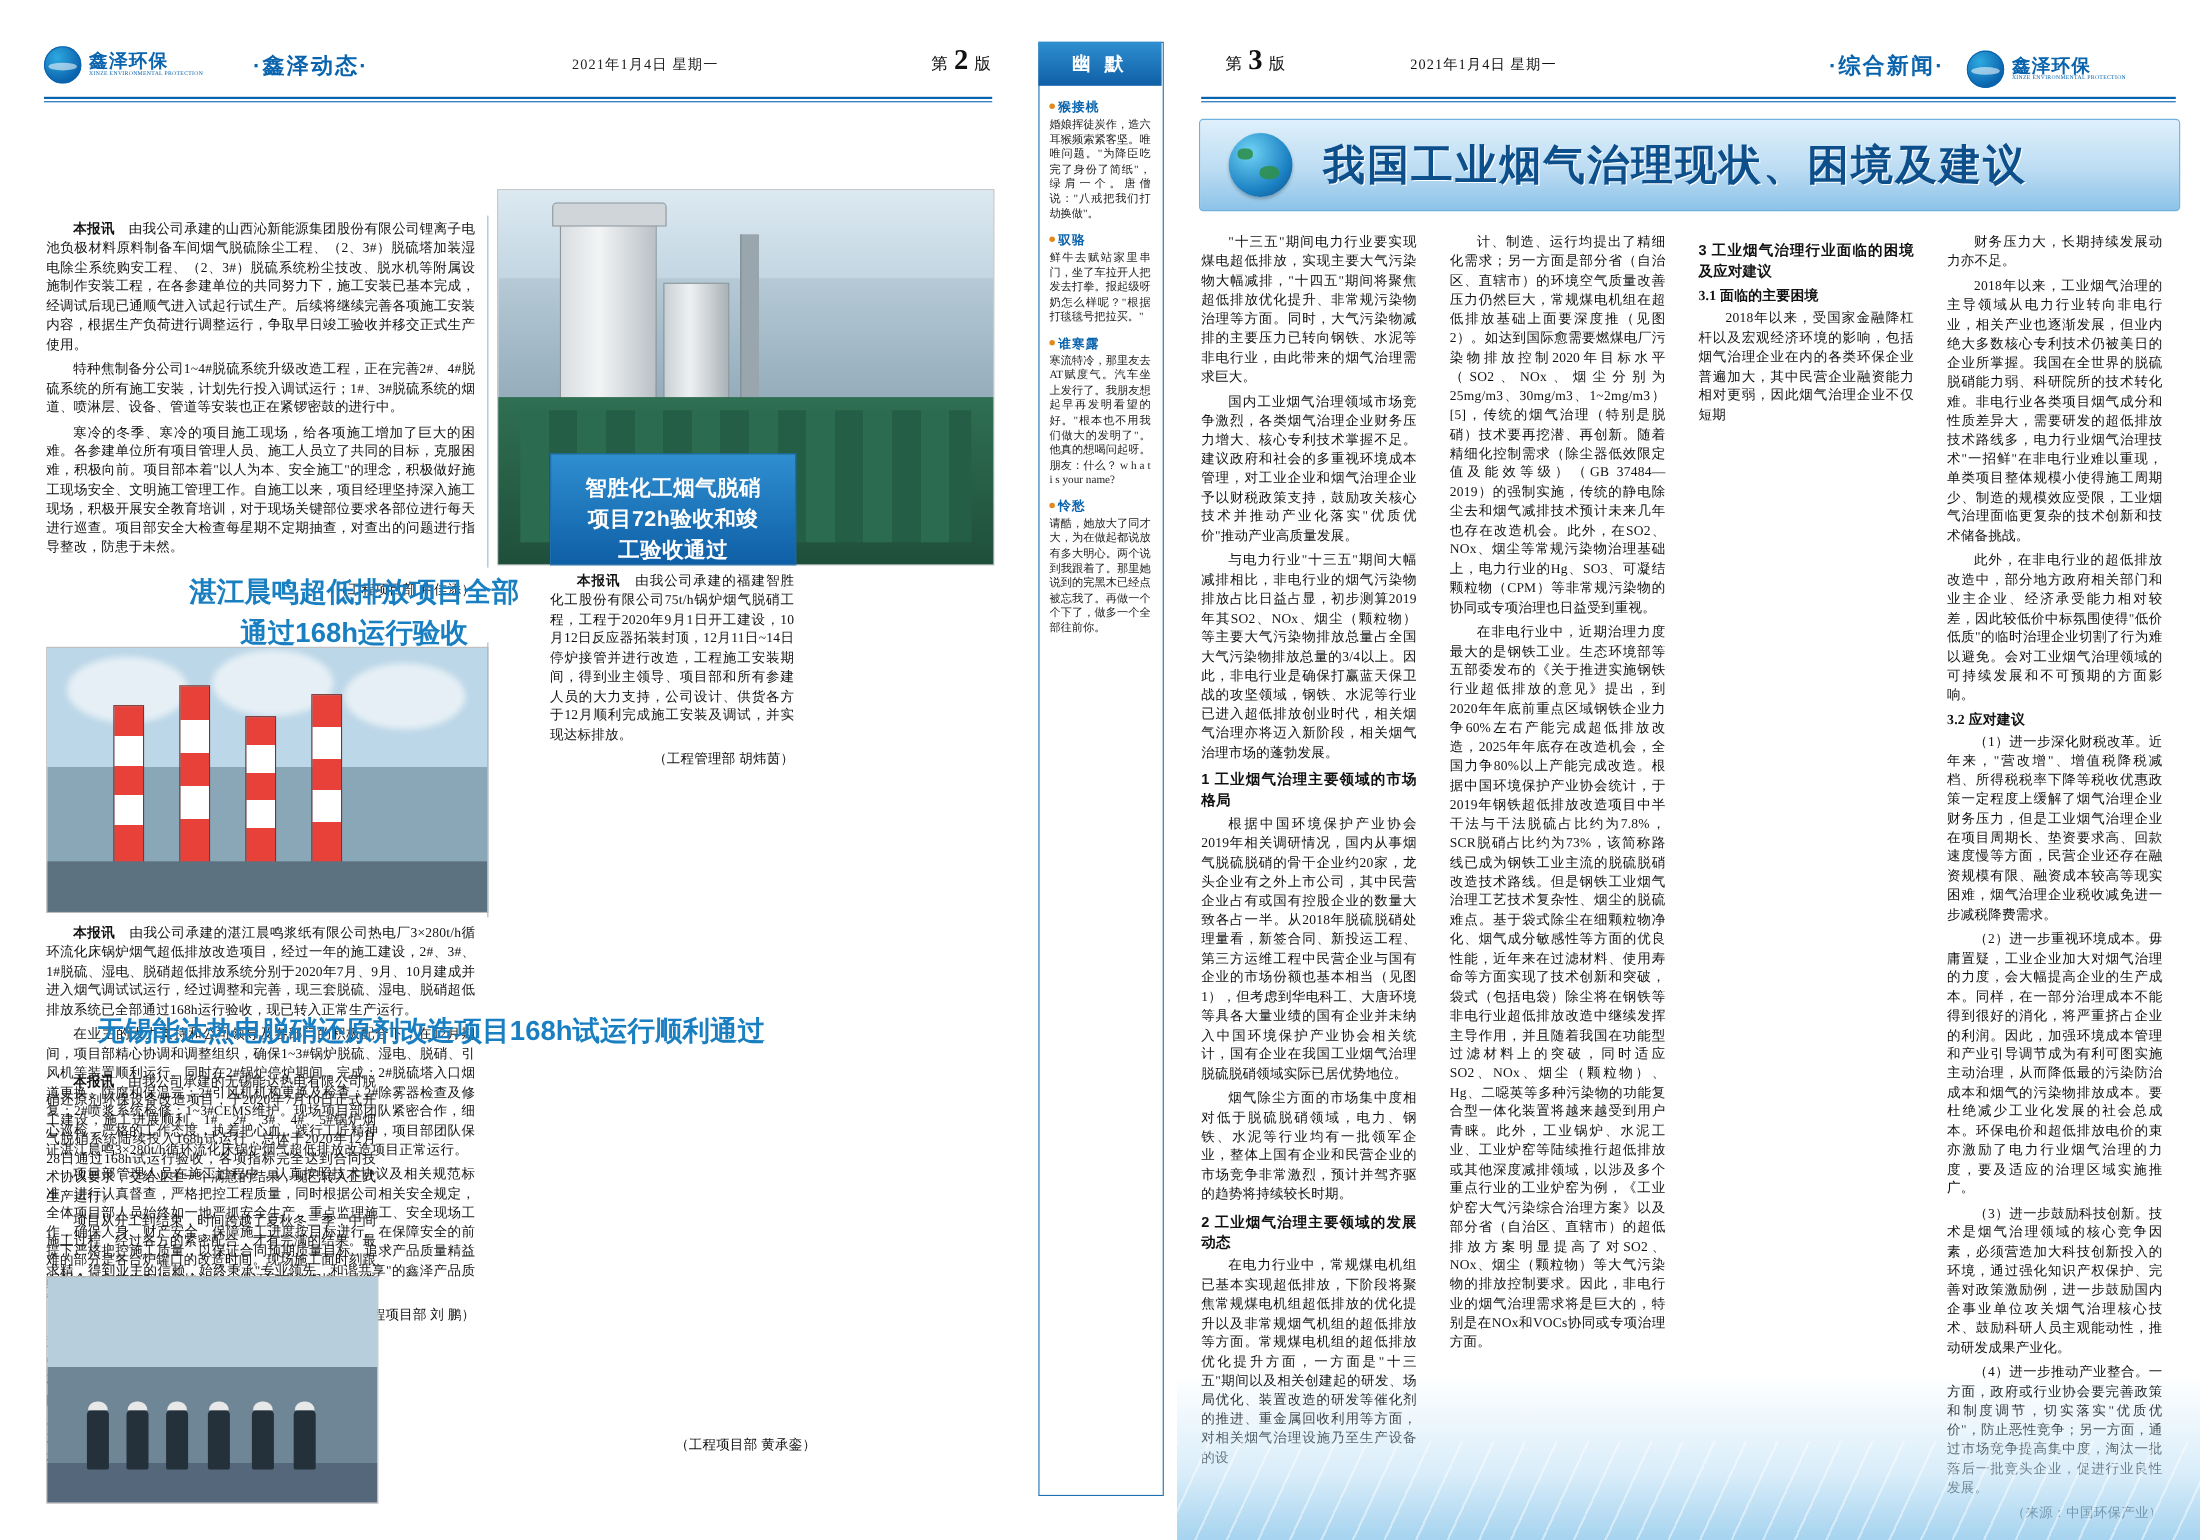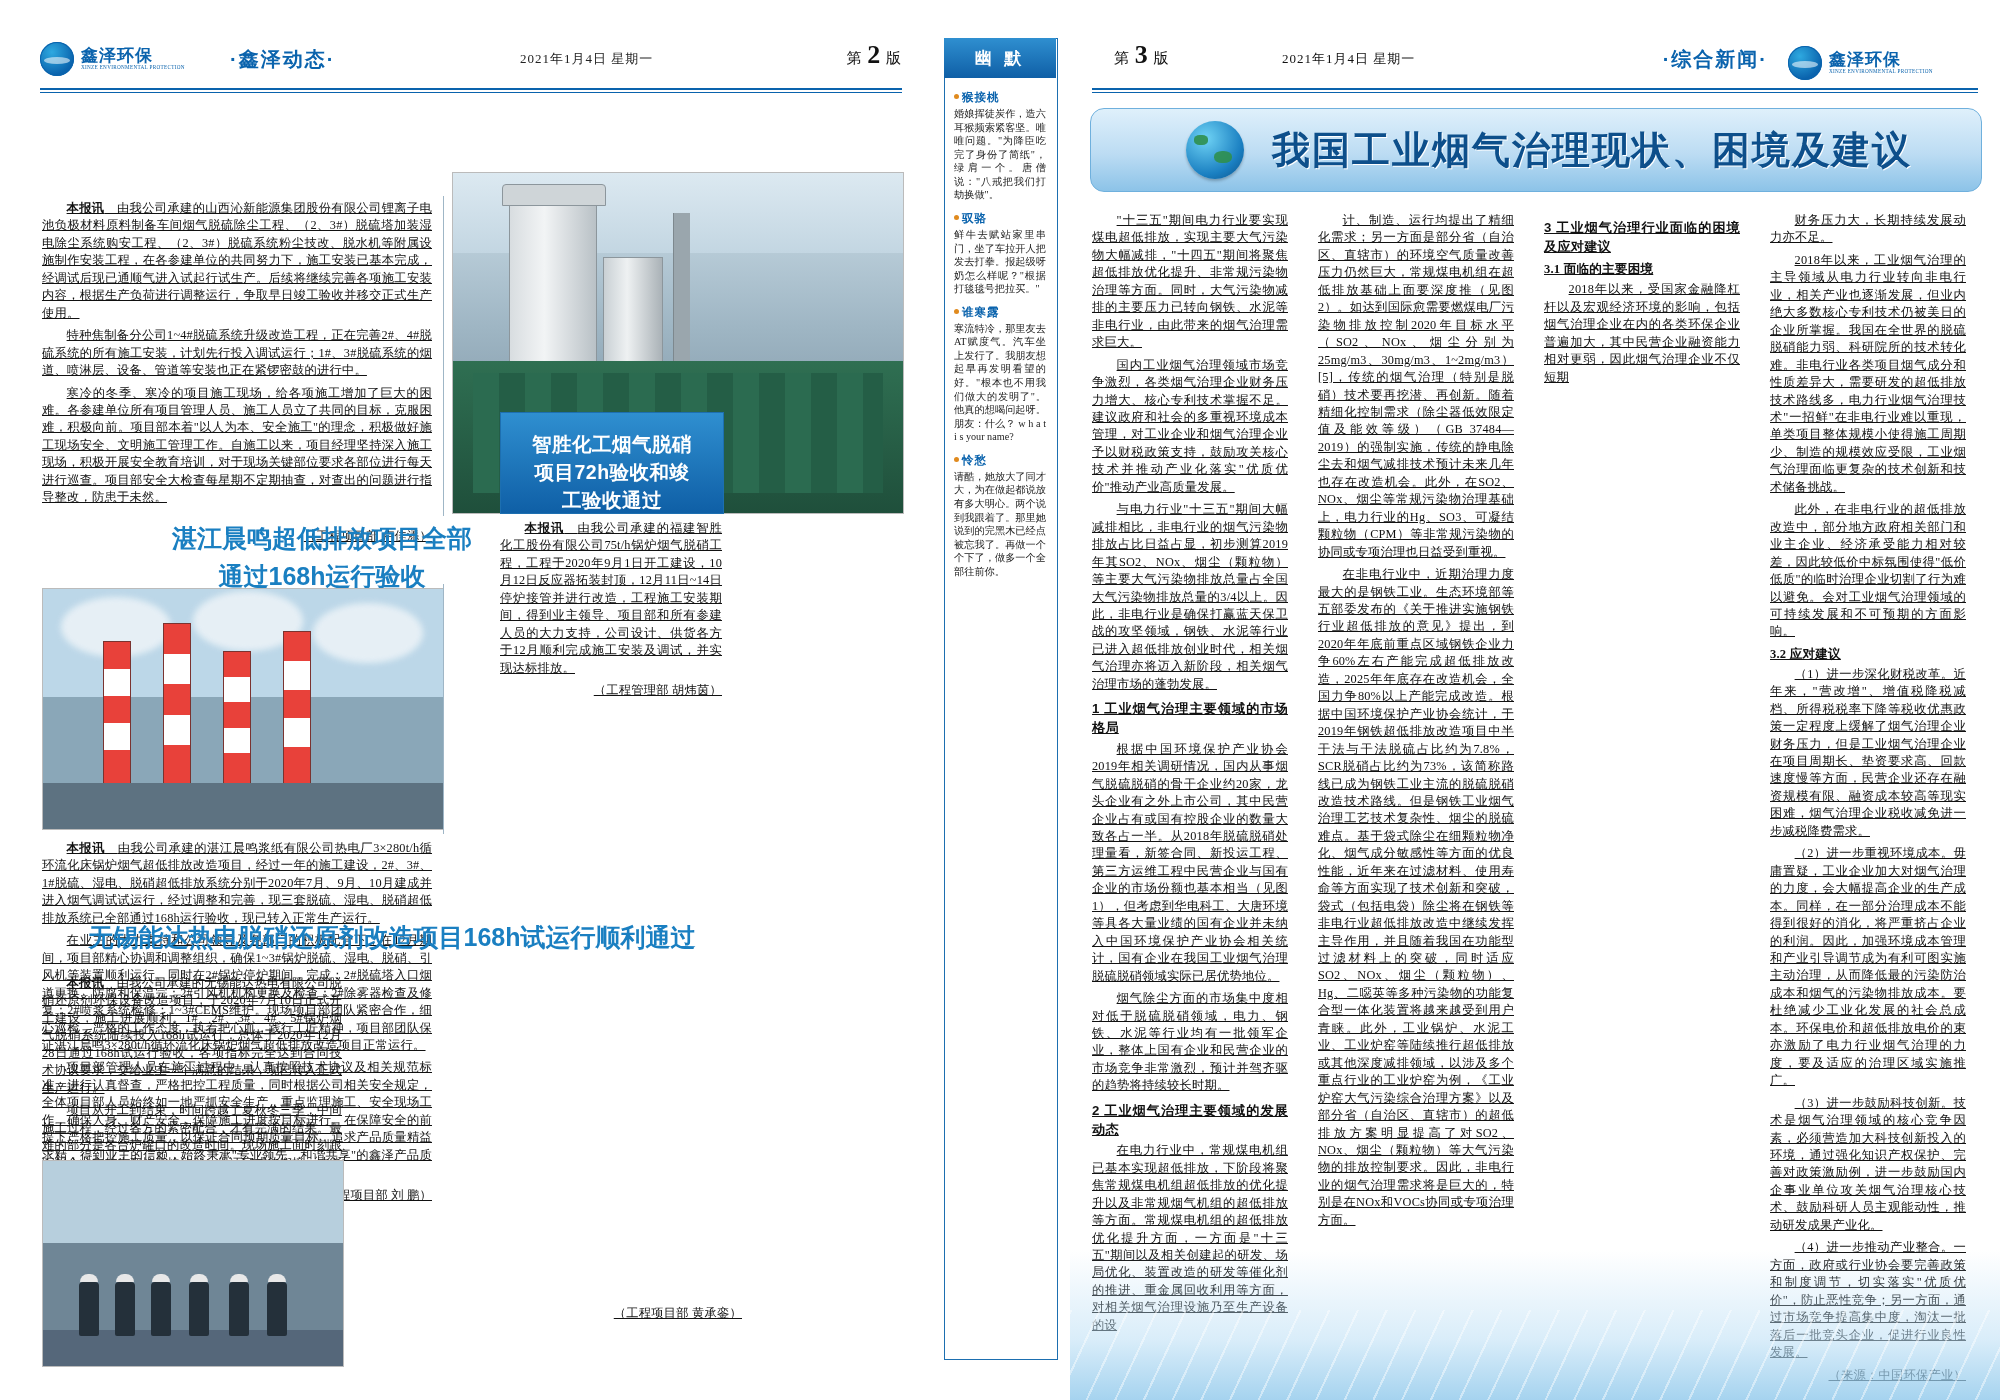--- a/index.html
+++ b/index.html
@@ -1,19 +1,19 @@
 <!DOCTYPE html>
 <html><head>
 <meta charset="utf-8">
 <style>
   html,body{margin:0;padding:0;}
   body{width:2000px;height:1400px;background:#ffffff;font-family:"Liberation Serif",serif;color:#111;overflow:hidden;}
   .page{position:absolute;top:0;left:0;width:2000px;height:1400px;background:#fff;}
   .just{text-align:justify;text-justify:inter-ideograph;}
-  .body-txt{font-size:12.3px;line-height:1.42;letter-spacing:.2px;text-decoration:underline;}
+  .body-txt{font-size:12.3px;line-height:1.42;letter-spacing:.2px;}
   .ind{text-indent:2em;}
   .sig{text-align:right;font-size:12.3px;margin-top:4px;}
 
   
   .left{position:absolute;left:0;top:0;width:930px;height:1400px;}
   .masthead{position:absolute;left:40px;top:38px;width:862px;height:50px;}
   .logo{position:absolute;left:0;top:0;width:170px;height:42px;display:flex;align-items:center;gap:7px;}
   .logo-globe{width:34px;height:34px;border-radius:50%;background:radial-gradient(circle at 35% 30%,#2ea9e0,#0a63ad 70%);position:relative;box-shadow:0 0 0 1px #0a63ad inset;}
   .logo-globe:after{content:"";position:absolute;left:4px;top:15px;width:26px;height:7px;border-radius:50%;background:#fff;opacity:.55;}
   .logo-txt{line-height:1.05;}
@@ -84,22 +84,22 @@
 
   
   .right{position:absolute;left:1070px;top:0;width:930px;height:1400px;}
   .r-head-page{position:absolute;left:22px;top:2px;font-size:15px;letter-spacing:1px;}
   .r-head-page b{font-size:26px;}
   .r-date{position:absolute;left:190px;top:12px;font-size:13px;letter-spacing:1px;}
   .r-tag{position:absolute;right:210px;top:8px;font-family:"Liberation Sans",sans-serif;font-weight:bold;font-size:20px;color:#0a63ad;letter-spacing:2px;}
   .r-logo{position:absolute;right:10px;top:4px;width:180px;height:42px;display:flex;align-items:center;gap:7px;}
 
   .rbanner{position:absolute;left:20px;top:108px;width:890px;height:82px;
-     background:linear-gradient(180deg,#dff0fb,#bcdcf3 55%,#8cc3e8);border:1px solid #6fb0dd;border-radius:14px;
-     display:flex;align-items:center;justify-content:center;}
+     background:linear-gradient(180deg,#dff0fb,#bcdcf3 55%,#8cc3e8);border:1px solid #6fb0dd;border-radius:4px;
+     display:flex;align-items:center;}
   .rbanner .earth{width:58px;height:58px;border-radius:50%;margin-left:26px;
      background:radial-gradient(circle at 34% 30%,#6fd3f5,#1a7fc1 65%,#0b4f86);position:relative;box-shadow:0 2px 3px rgba(0,0,0,.25);}
   .rbanner .earth:after{content:"";position:absolute;left:8px;top:14px;width:14px;height:10px;background:#2f8f4e;border-radius:40%;opacity:.9;}
   .rbanner .earth:before{content:"";position:absolute;left:28px;top:30px;width:18px;height:12px;background:#2f8f4e;border-radius:45%;opacity:.9;}
   .rbanner h1{margin:0 0 0 28px;font-family:"Liberation Sans",sans-serif;font-weight:bold;font-size:38px;letter-spacing:2px;
      color:#0d4f8b;text-shadow:1px 1px 0 #fff;}
 
   .rc{position:absolute;top:212px;width:196px;}
   .rc1{left:22px;} .rc2{left:248px;} .rc3{left:474px;} .rc4{left:700px;}
   .r-h2{font-family:"Liberation Sans",sans-serif;font-weight:bold;font-size:13.2px;margin:7px 0 3px;color:#111;}

